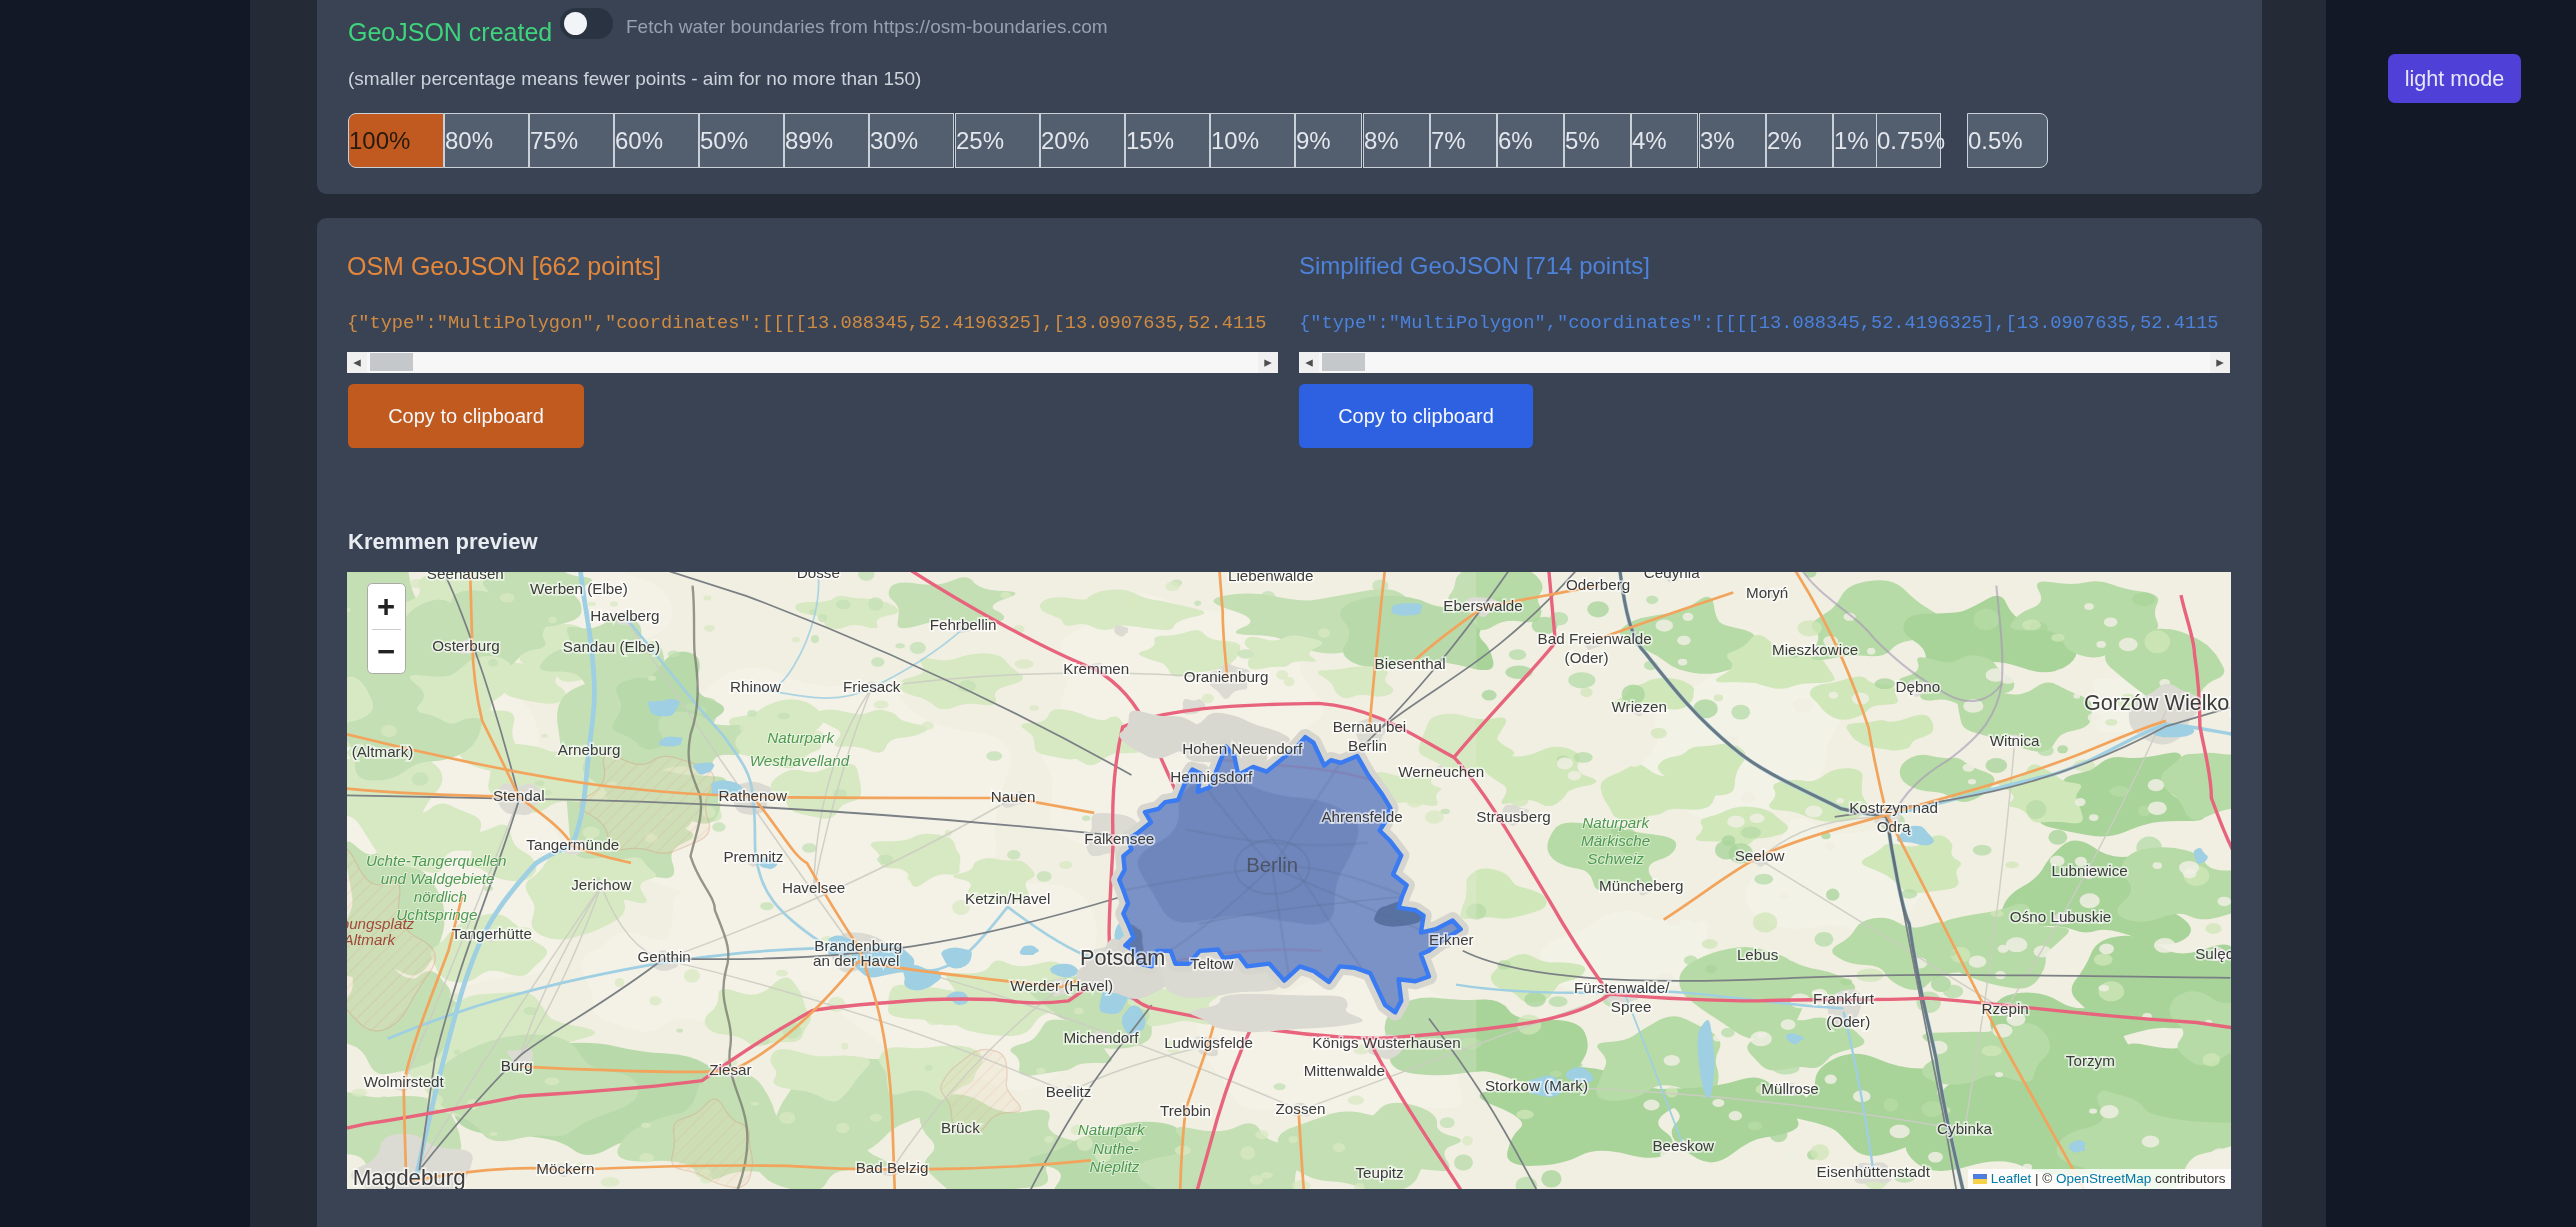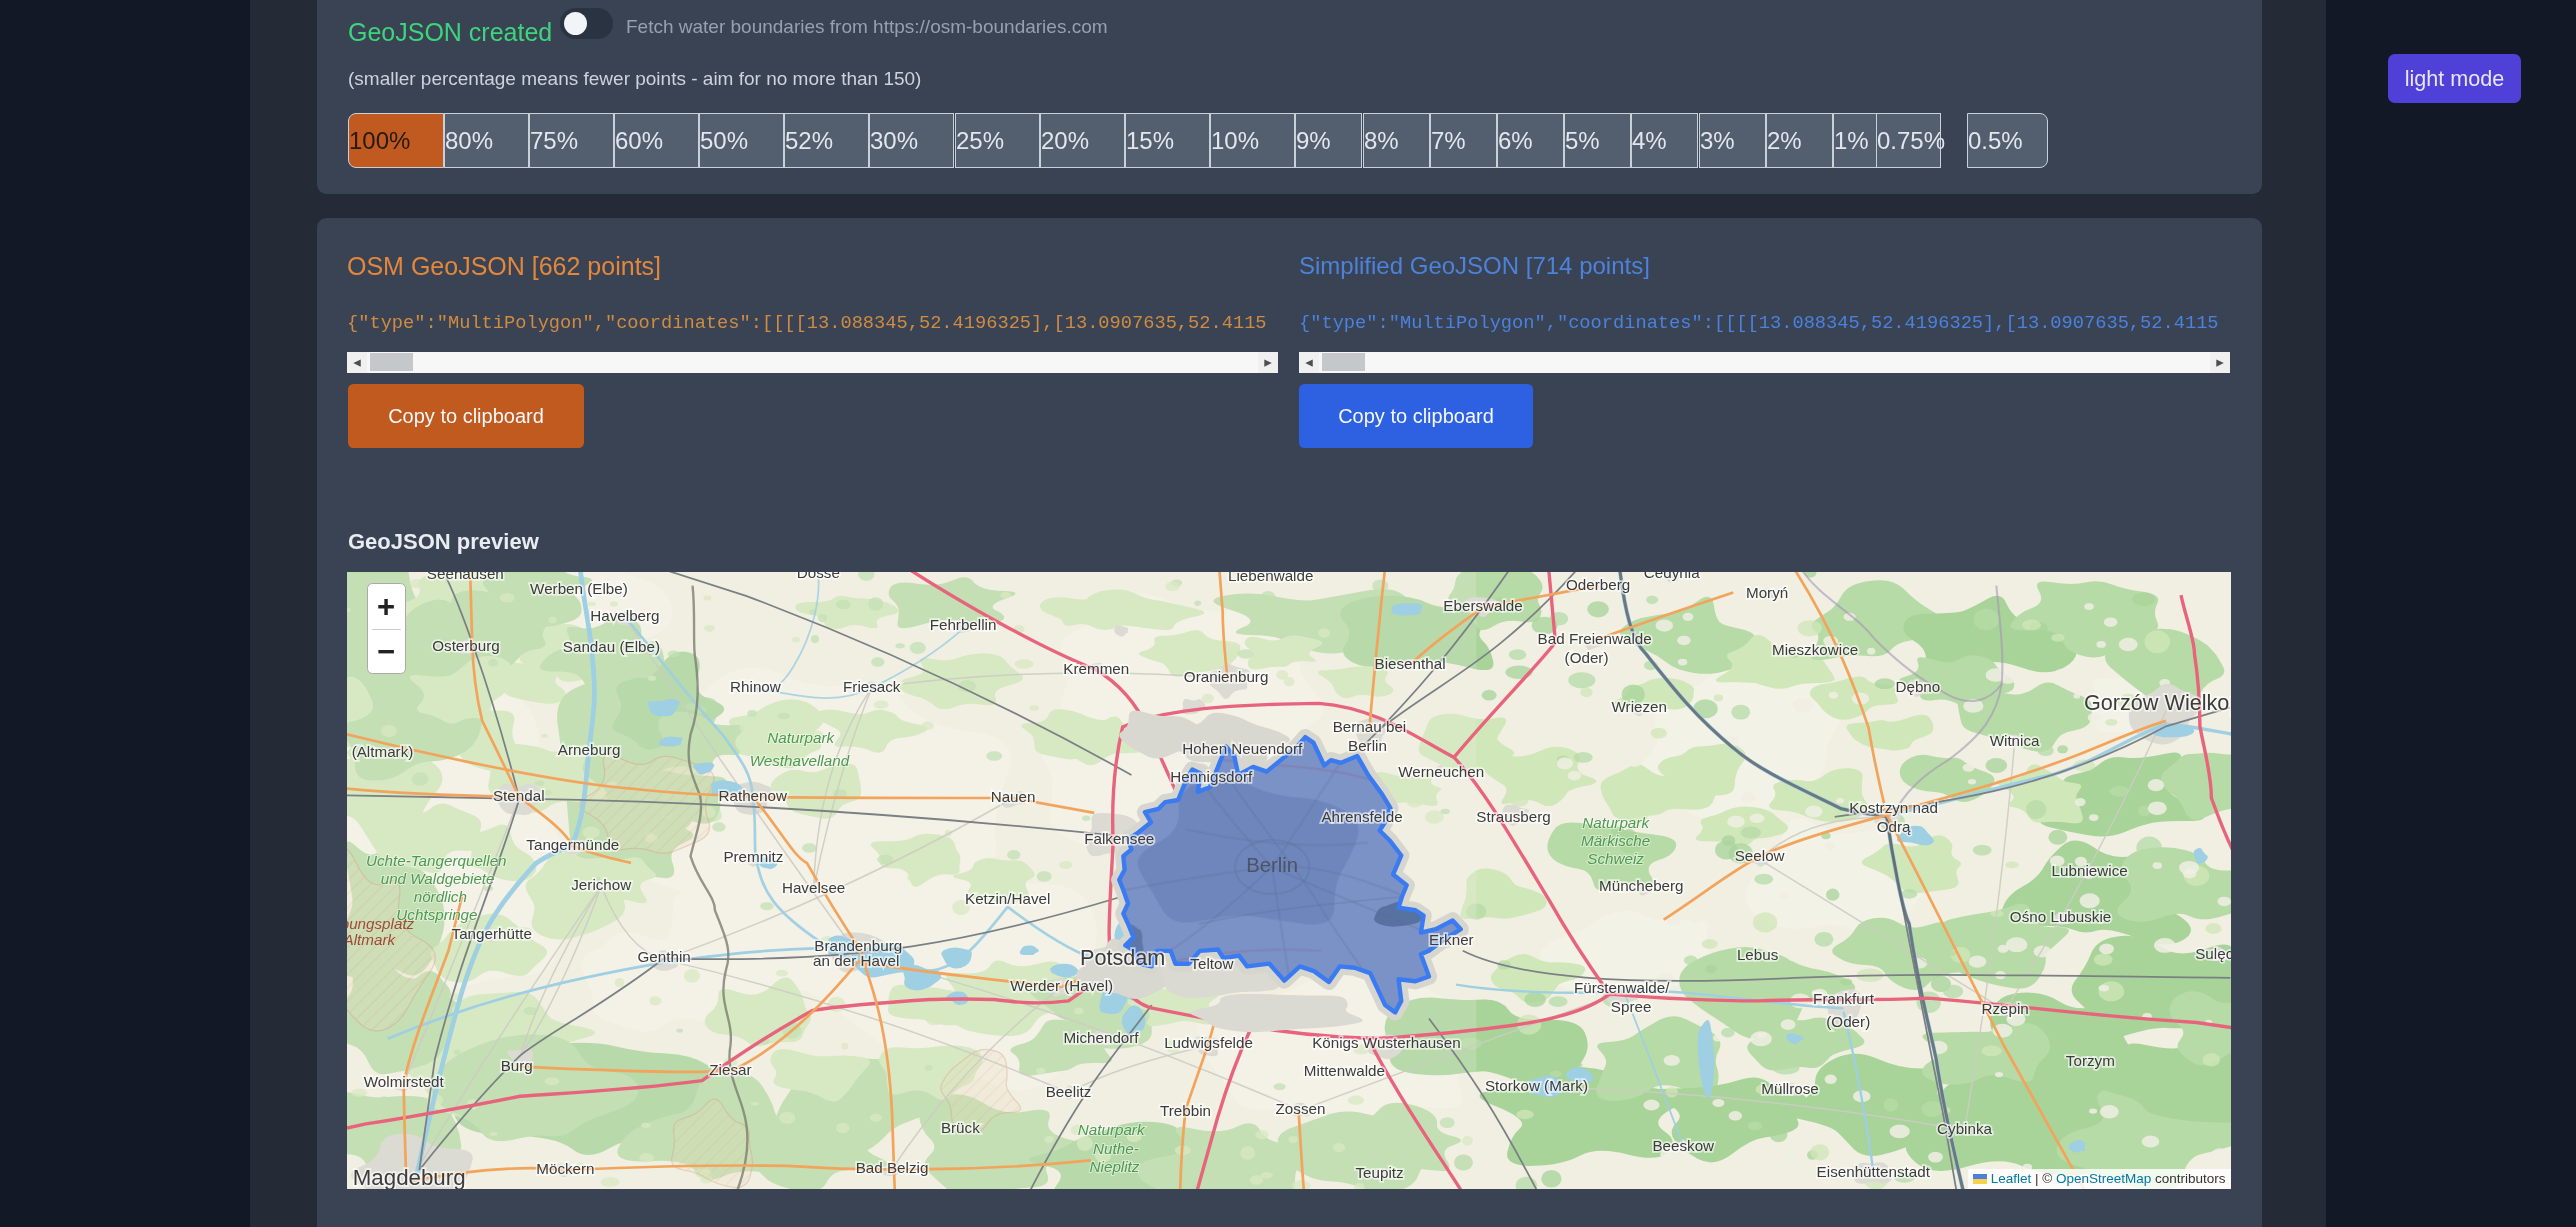--- a/index.html
+++ b/index.html
@@ -50,21 +50,21 @@
 <div class="abs toggle">
     <div class="knob"></div>
   </div>
 <div class="abs fetch">Fetch water boundaries from https://osm-boundaries.com</div>
 <div class="abs sub">(smaller percentage means fewer points - aim for no more than 150)</div>
 <div class="pb sel" style="left:348px;width:96px">100%</div>
 <div class="pb" style="left:444px;width:85px">80%</div>
 <div class="pb" style="left:529px;width:85px">75%</div>
 <div class="pb" style="left:614px;width:85px">60%</div>
 <div class="pb" style="left:699px;width:85px">50%</div>
-<div class="pb" style="left:784px;width:85px">52%</div>
+<div class="pb" style="left:784px;width:85px">89%</div>
 <div class="pb" style="left:869px;width:85px">30%</div>
 <div class="pb" style="left:955px;width:85px">25%</div>
 <div class="pb" style="left:1040px;width:85px">20%</div>
 <div class="pb" style="left:1125px;width:85px">15%</div>
 <div class="pb" style="left:1210px;width:85px">10%</div>
 <div class="pb" style="left:1295px;width:67px">9%</div>
 <div class="pb" style="left:1363px;width:67px">8%</div>
 <div class="pb" style="left:1430px;width:67px">7%</div>
 <div class="pb" style="left:1497px;width:67px">6%</div>
 <div class="pb" style="left:1564px;width:67px">5%</div>
@@ -84,21 +84,21 @@
     <div class="sarr" style="right:0">▸</div>
     <div class="sthumb"></div>
   </div>
 <div class="sbar" style="left:1299px">
     <div class="sarr" style="left:0">◂</div>
     <div class="sarr" style="right:0">▸</div>
     <div class="sthumb"></div>
   </div>
 <div class="abs copy" id="copy1">Copy to clipboard</div>
 <div class="abs copy" id="copy2">Copy to clipboard</div>
-<div class="abs prev">GeoJSON preview</div>
+<div class="abs prev">Kremmen preview</div>
 <div class="abs" id="map">
     <svg width="1884" height="617" viewBox="0 0 2786 912" style="display:block">
       <defs>
         <pattern id="hatch" width="14" height="14" patternTransform="rotate(45)" patternUnits="userSpaceOnUse">
           <rect width="14" height="14" fill="#ecd3b0" opacity="0.55"></rect>
           <line x1="0" y1="0" x2="0" y2="14" stroke="#d89c7a" stroke-width="4" opacity="0.6"></line>
         </pattern>
       </defs>
       <rect width="2786" height="912" fill="#f0efe1"></rect>
       <path d="M324,444Q322,487 316,541Q310,595 264,597Q217,599 184,610Q150,621 114,617Q78,614 62,570Q47,526 15,505Q-17,485 -31,442Q-44,400 -45,351Q-46,301 4,292Q54,282 71,252Q89,221 120,227Q150,234 191,197Q232,159 262,193Q292,226 281,283Q271,339 298,369Q325,400 324,444Z" fill="#f4f2e8"></path>

